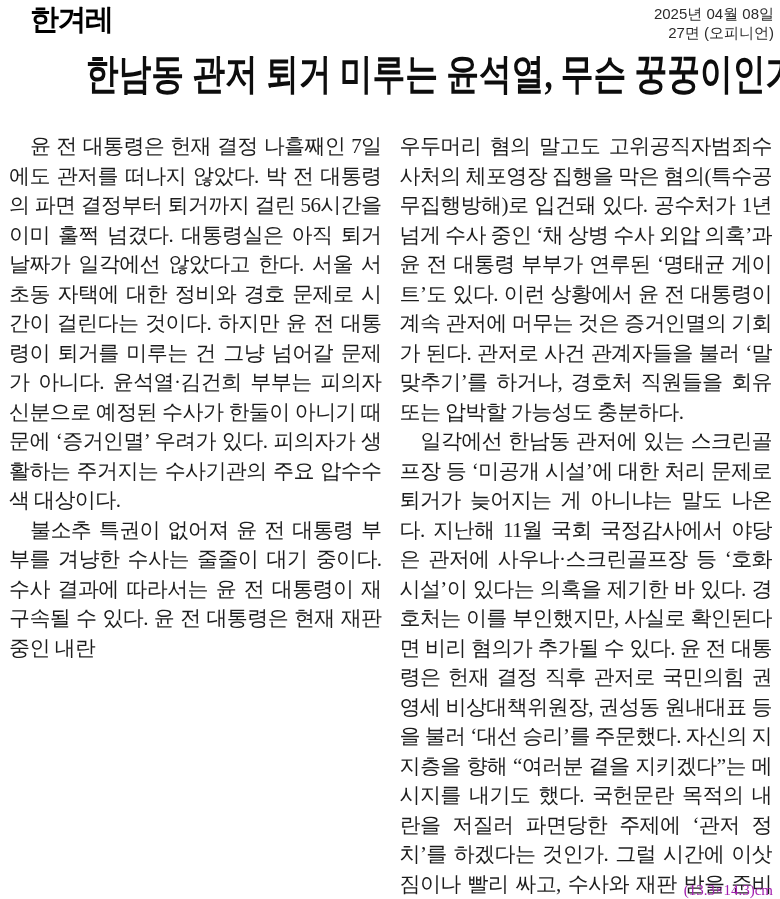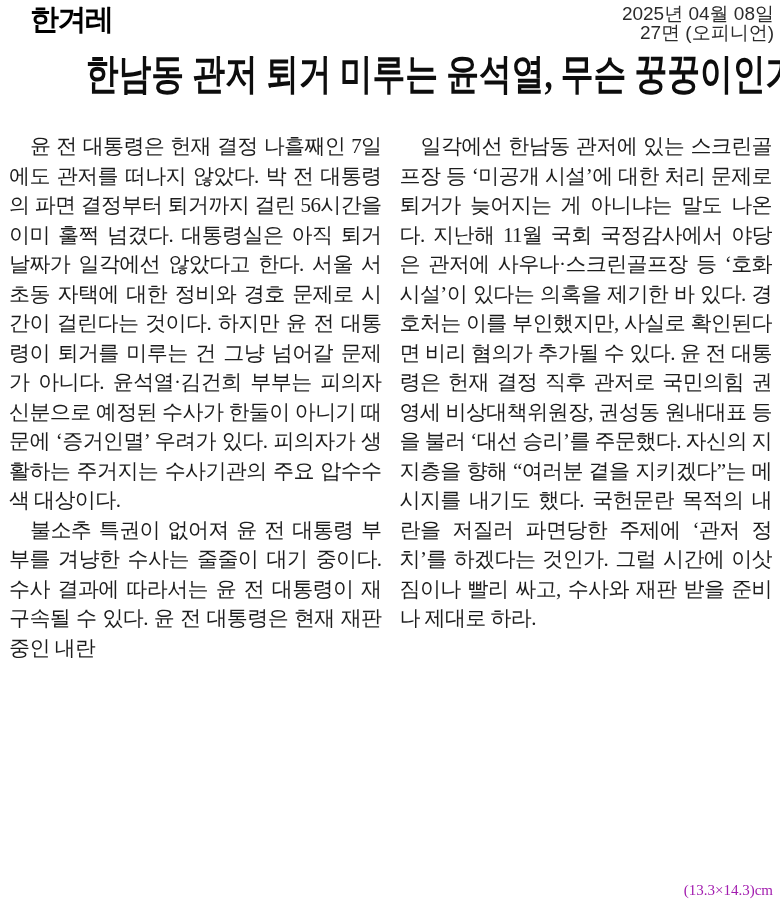--- a/index.html
+++ b/index.html
@@ -32,21 +32,21 @@
     font-family: "DejaVu Sans", "Liberation Sans", sans-serif;
     font-weight: 900;
     font-size: 29px;
     line-height: 32px;
     letter-spacing: -1.5px;
     color: #000000;
   }
   .dateblock {
     text-align: right;
     font-family: "Liberation Sans", "DejaVu Sans", sans-serif;
-    font-size: 19px;
+    font-size: 15px;
     line-height: 19px;
     color: #2b2b2b;
     padding-top: 1px;
   }
   .headline {
     margin: 2px 0 0 0;
     text-align: center;
     white-space: nowrap;
     font-size: 42px;
     line-height: 50px;
@@ -97,19 +97,20 @@
   </header>
 
   <h1 class="headline">한남동 관저 퇴거 미루는 윤석열, 무슨 꿍꿍이인가</h1>
 
   <div class="columns">
     <div class="col">
       <p class="para indent">윤 전 대통령은 헌재 결정 나흘째인 7일에도 관저를 떠나지 않았다. 박 전 대통령의 파면 결정부터 퇴거까지 걸린 56시간을 이미 훌쩍 넘겼다. 대통령실은 아직 퇴거 날짜가 일각에선 않았다고 한다. 서울 서초동 자택에 대한 정비와 경호 문제로 시간이 걸린다는 것이다. 하지만 윤 전 대통령이 퇴거를 미루는 건 그냥 넘어갈 문제가 아니다. 윤석열·김건희 부부는 피의자 신분으로 예정된 수사가 한둘이 아니기 때문에 ‘증거인멸’ 우려가 있다. 피의자가 생활하는 주거지는 수사기관의 주요 압수수색 대상이다.</p>
       <p class="para indent">불소추 특권이 없어져 윤 전 대통령 부부를 겨냥한 수사는 줄줄이 대기 중이다. 수사 결과에 따라서는 윤 전 대통령이 재구속될 수 있다. 윤 전 대통령은 현재 재판 중인 내란</p>
     </div>
     <div class="col">
+      <p class="para">우두머리 혐의 말고도 고위공직자범죄수사처의 체포영장 집행을 막은 혐의(특수공무집행방해)로 입건돼 있다. 공수처가 1년 넘게 수사 중인 ‘채 상병 수사 외압 의혹’과 윤 전 대통령 부부가 연루된 ‘명태균 게이트’도 있다. 이런 상황에서 윤 전 대통령이 계속 관저에 머무는 것은 증거인멸의 기회가 된다. 관저로 사건 관계자들을 불러 ‘말 맞추기’를 하거나, 경호처 직원들을 회유 또는 압박할 가능성도 충분하다.</p>
       <p class="para indent">일각에선 한남동 관저에 있는 스크린골프장 등 ‘미공개 시설’에 대한 처리 문제로 퇴거가 늦어지는 게 아니냐는 말도 나온다. 지난해 11월 국회 국정감사에서 야당은 관저에 사우나·스크린골프장 등 ‘호화 시설’이 있다는 의혹을 제기한 바 있다. 경호처는 이를 부인했지만, 사실로 확인된다면 비리 혐의가 추가될 수 있다. 윤 전 대통령은 헌재 결정 직후 관저로 국민의힘 권영세 비상대책위원장, 권성동 원내대표 등을 불러 ‘대선 승리’를 주문했다. 자신의 지지층을 향해 “여러분 곁을 지키겠다”는 메시지를 내기도 했다. 국헌문란 목적의 내란을 저질러 파면당한 주제에 ‘관저 정치’를 하겠다는 것인가. 그럴 시간에 이삿짐이나 빨리 싸고, 수사와 재판 받을 준비나 제대로 하라.</p>
     </div>
   </div>
 
   <div class="dims">(13.3×14.3)cm</div>
 
 </div>
 
 </body></html>

